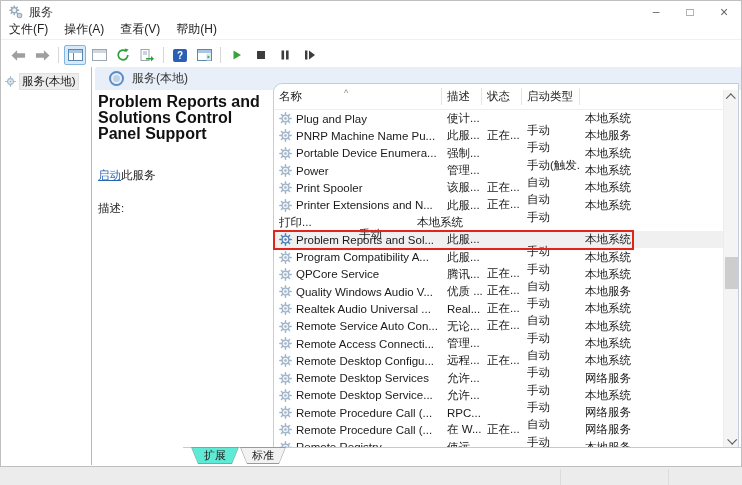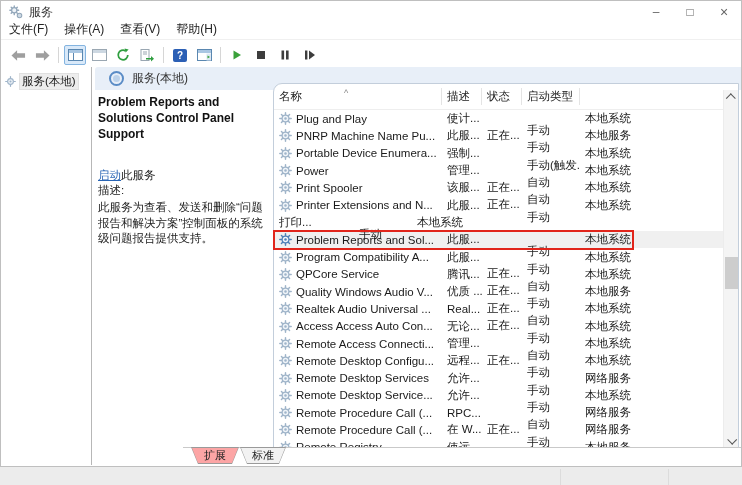--- a/index.html
+++ b/index.html
@@ -34,24 +34,24 @@
   .tree-pane{position:absolute;top:0;left:0;width:90px;bottom:0;background:#fff;border-right:1px solid #b7b7b7;}
   .tree-item{margin:6px 2px 0 4px;display:flex;align-items:center;gap:3px;}
   .tree-item .lbl{background:#ededed;border:1px solid #e0e0e0;padding:0 2px;font-size:11.5px;white-space:nowrap;}
   .right-pane{position:absolute;top:0;left:91px;right:0;bottom:0;background:#fff;}
   .pane-header{position:absolute;top:0;left:3px;right:0;height:23px;background:#e8eff8;display:flex;align-items:center;padding-left:14px;gap:8px;border-top-left-radius:3px;}
   .pane-header .hdr-title{font-size:12px;color:#333;}
   .ring-icon{width:11px;height:11px;border:2px solid #5a8cc6;border-radius:50%;position:relative;}
   .ring-icon::after{content:"";position:absolute;inset:2px;border-radius:50%;background:#bcd2ea;}
   
   .desc-pane{position:absolute;top:27px;left:6px;width:172px;}
-  .svc-title{font-weight:bold;font-size:12px;line-height:16px;color:#111;}
+  .svc-title{font-weight:bold;font-size:16px;line-height:16px;color:#111;}
   .start-line{margin-top:26px;font-size:11.5px;}
   .link{color:#2864b4;text-decoration:underline;}
-  .desc-label{font-size:11.5px;color:#222;}
+  .desc-label{margin-top:18px;font-size:11.5px;color:#222;}
   .desc-text{margin-top:2px;font-size:11.5px;line-height:15.5px;color:#222;}
   
   .list-panel{
     position:absolute;top:16px;left:181px;right:2px;bottom:16px;
     background:#fff;border:1px solid #c3cedb;border-top-left-radius:9px;
     box-sizing:border-box;overflow:hidden;
   }
   .list-header{display:flex;height:25px;align-items:center;border-bottom:1px solid #eee;font-size:11.5px;color:#222;}
   .hcell{height:17px;display:flex;align-items:center;padding-left:5px;border-right:1px solid #e4e4e4;box-sizing:border-box;white-space:nowrap;overflow:hidden;}
   .sort-caret{color:#888;font-size:9px;margin-left:42px;position:relative;top:-4px;}
@@ -80,21 +80,21 @@
   .chev.up{transform:rotate(45deg) translateY(1px);}
   .chev.down{transform:rotate(225deg) translateY(1px);}
   .scroll-thumb{position:absolute;left:1px;width:13px;top:167px;height:32px;background:#cdcdcd;}
   
   .red-box{position:absolute;left:272px;top:229px;width:361px;height:20px;border:2px solid #e1251b;box-sizing:border-box;pointer-events:none;z-index:5;}
   
   .tabs-row{position:absolute;left:91px;right:0;bottom:0;height:17px;border-top:1px solid #c9c9c9;background:#fff;}
   .tab{position:absolute;top:-1px;height:17px;}
   .tab .shape{position:absolute;inset:0;background:#9a9a9a;clip-path:polygon(0 0,100% 0,calc(100% - 7px) 100%,7px 100%);}
   .tab .face{position:absolute;inset:1px;background:#f2f2f2;clip-path:polygon(0 0,100% 0,calc(100% - 6px) 100%,6px 100%);display:flex;align-items:center;justify-content:center;font-size:11px;color:#222;}
-  .tab.active .face{background:#fca5a5;}
+  .tab.active .face{background:#5eead4;}
   .tab1{left:8px;width:48px;}
   .tab2{left:57px;width:46px;}
   
   .bottom-strip{position:absolute;left:0;right:0;top:467px;height:18px;background:#ececec;}
   .strip-div{position:absolute;top:2px;bottom:0;width:1px;background:#dcdcdc;}
   svg{display:block;}
 </style>
 </head>
 <body>
 
@@ -233,21 +233,20 @@
         <span class="ring-icon"></span>
         <span class="hdr-title">服务(本地)</span>
       </div>
 
       <div class="desc-pane">
         <div class="svc-title">Problem Reports and Solutions Control Panel Support</div>
         <div class="start-line">
           <span class="link">启动</span><span>此服务</span>
         </div>
         <div class="desc-label">描述:</div>
-        <div class="desc-text">此服务为查看、发送和删除“问题报告和解决方案”控制面板的系统级问题报告提供支持。</div>
       </div>
 
       <div class="list-panel">
         <div class="list-header">
           <span class="hcell col-name">
             <span>名称</span>
             <span class="sort-caret">^</span>
           </span>
           <span class="hcell col-desc">描述</span>
           <span class="hcell col-status">状态</span>
@@ -546,21 +545,21 @@
                       <line x1="13" y1="8" x2="15" y2="8"></line>
             <line x1="3" y1="3" x2="4.5" y2="4.5"></line>
                       <line x1="11.5" y1="11.5" x2="13" y2="13"></line>
             <line x1="3" y1="13" x2="4.5" y2="11.5"></line>
                       <line x1="11.5" y1="4.5" x2="13" y2="3"></line>
           </g>
           <circle cx="8" cy="8" r="4.2" fill="#eef3f8" stroke="currentColor" stroke-width="1.6"></circle>
           <circle cx="8" cy="8" r="1.5" fill="currentColor"></circle>
         </svg>
       </span>
-      <span>Access Access Auto Con...</span>
+      <span>Remote Service Auto Con...</span>
     </span>
     <span class="cell desc">无论...</span>
     <span class="cell status"></span>
     <span class="cell startup">手动</span>
     <span class="cell logon">本地系统</span>
   </div>
             <div class="row">
     <span class="cell name">
       <span class="gear">
         <svg width="13" height="13" viewBox="0 0 16 16">

